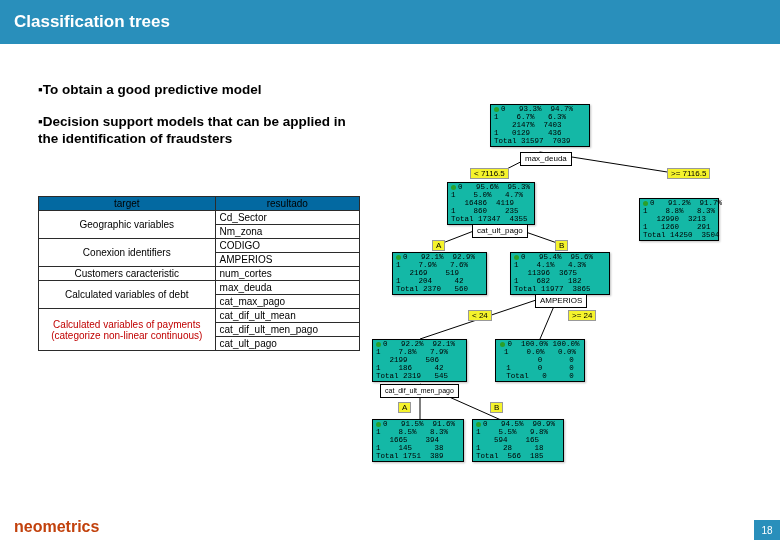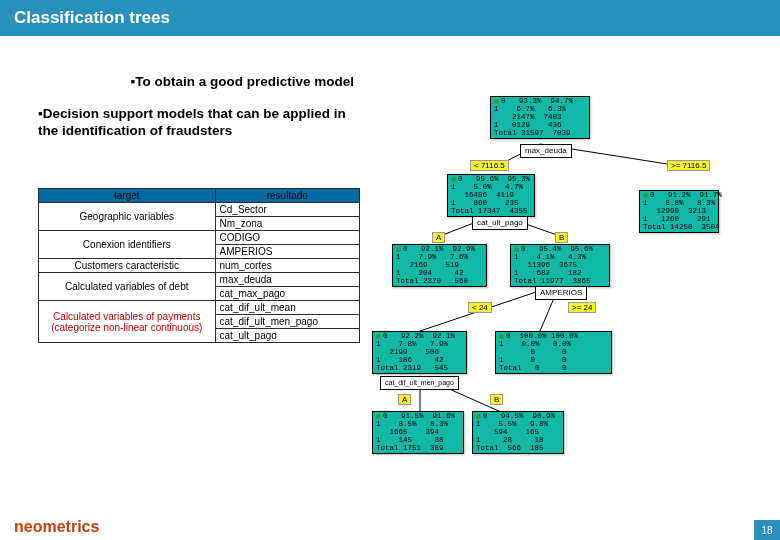--- a/index.html
+++ b/index.html
@@ -1,17 +1,17 @@
 <!DOCTYPE html>
 <html><head>
 <meta charset="utf-8">
 <style>
   * { box-sizing: border-box; margin: 0; padding: 0; }
   html, body { width: 780px; height: 540px; font-family: Arial, Helvetica, sans-serif; background: #fff; overflow: hidden; }
-  .titlebar { background: #298fbb; color: #fff; height: 36px; display: flex; align-items: center; padding-left: 14px; font-size: 17px; font-weight: bold; }
+  .titlebar { background: #298fbb; color: #fff; height: 44px; display: flex; align-items: center; padding-left: 14px; font-size: 17px; font-weight: bold; }
   .content { position: relative; width: 100%; height: calc(100% - 44px - 24px); }
   .bullet { position: absolute; font-size: 13.5px; font-weight: bold; color: #000; line-height: 1.25; }
   .table { position: absolute; border-collapse: collapse; font-size: 10px; }
   .table td { border: 1px solid #2b2b2b; padding: 1px 4px; height: 14px; }
   .table .hdr { text-align: center; }
   .lbl-red { color: #c00000; }
   .target-cell { background: #0369a1; text-align: center; }
   .node { position: absolute; background: #14b8a6; border: 1px solid #000; font-family: "Courier New", monospace; font-size: 7.5px; line-height: 1.05; padding: 1px 3px; white-space: pre; box-shadow: 1px 1px 2px rgba(0,0,0,.25); }
   .node .dot { display:inline-block; width:5px; height:5px; background:#2aa02a; border-radius:50%; margin-right:2px; vertical-align:middle; }
   .split { position: absolute; background: #fff; border: 1px solid #000; font-size: 8px; padding: 0 4px; line-height: 12px; height: 14px; text-align:center; }
@@ -21,21 +21,21 @@
   .brand { position: absolute; left: 14px; bottom: 4px; color: #c2410c; font-size: 16px; font-weight: bold; }
   .pagenum { position: absolute; right: 0; bottom: 0; width: 26px; height: 20px; background: #298fbb; color: #fff; font-size: 10px; display:flex; align-items:center; justify-content:center; }
 </style>
 </head>
 <body>
 
 <div class="titlebar">Classification trees</div>
 
 <div class="content">
 
-  <div class="bullet" style="left:24px; top:38px; width:330px;text-align:right;">▪To obtain a good predictive model</div>
+  <div class="bullet" style="left:38px; top:38px; width:330px;">▪To obtain a good predictive model</div>
   <div class="bullet" style="left:38px; top:70px; width:330px;">▪Decision support models that can be applied in the identification of fraudsters</div>
 
   <table class="table" style="left:38px; top:152px; width:322px;">
     <tbody>
         <tr>
       <td class="hdr target-cell" style="width:55%;">target</td>
       <td class="hdr target-cell">resultado</td>
     </tr>
     <tr>
           <td rowspan="2" class="hdr">Geographic variables</td>
@@ -119,21 +119,21 @@
 <span>Total 11977  3865</span></div>
   <div class="split" style="left:535px; top:250px;">AMPERIOS</div>
   <div class="smalllbl" style="left:468px; top:266px;">&lt; 24</div>
   <div class="smalllbl" style="left:548px; top:266px;margin-left:20px;">&gt;= 24</div>
 
   <div class="node" style="left:372px; top:295px; width:95px;"><span class="dot"></span><span>0   92.2%  92.1%</span>
 <span>1    7.8%   7.9%</span>
 <span>   2199    506</span>
 <span>1    186     42</span>
 <span>Total 2319   545</span></div>
-  <div class="node" style="left:495px; top:295px; width:117px;"><span class="dot"></span><span>0  100.0% 100.0%</span>
+  <div class="node" style="left:495px; top:295px; width:90px;text-align:center;"><span class="dot"></span><span>0  100.0% 100.0%</span>
 <span>1    0.0%   0.0%</span>
 <span>       0      0</span>
 <span>1      0      0</span>
 <span>Total   0     0</span></div>
   <div class="split" style="left:380px; top:340px; font-size:7px;">cat_dif_ult_men_pago</div>
   <div class="smalllbl" style="left:398px; top:358px;">A</div>
   <div class="smalllbl" style="left:490px; top:358px;">B</div>
 
   <div class="node" style="left:372px; top:375px; width:92px;"><span class="dot"></span><span>0   91.5%  91.6%</span>
 <span>1    8.5%   8.3%</span>

